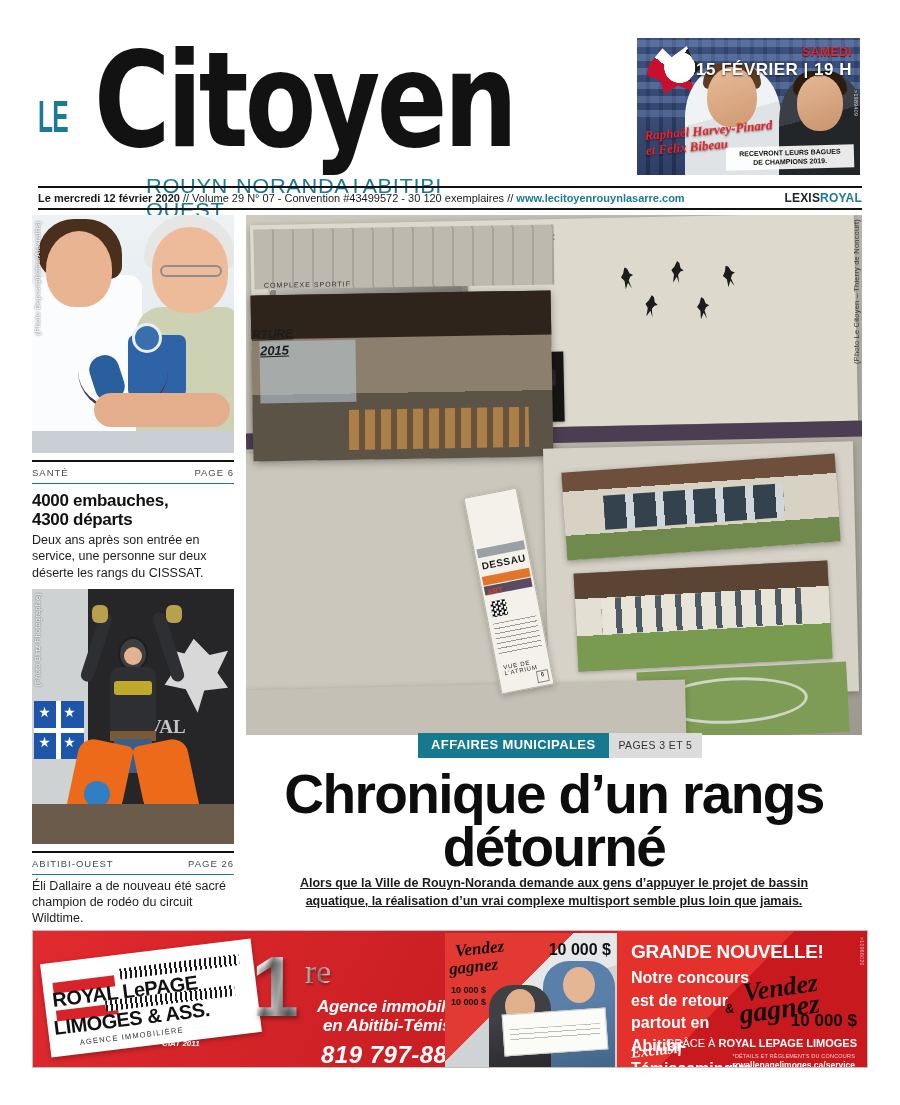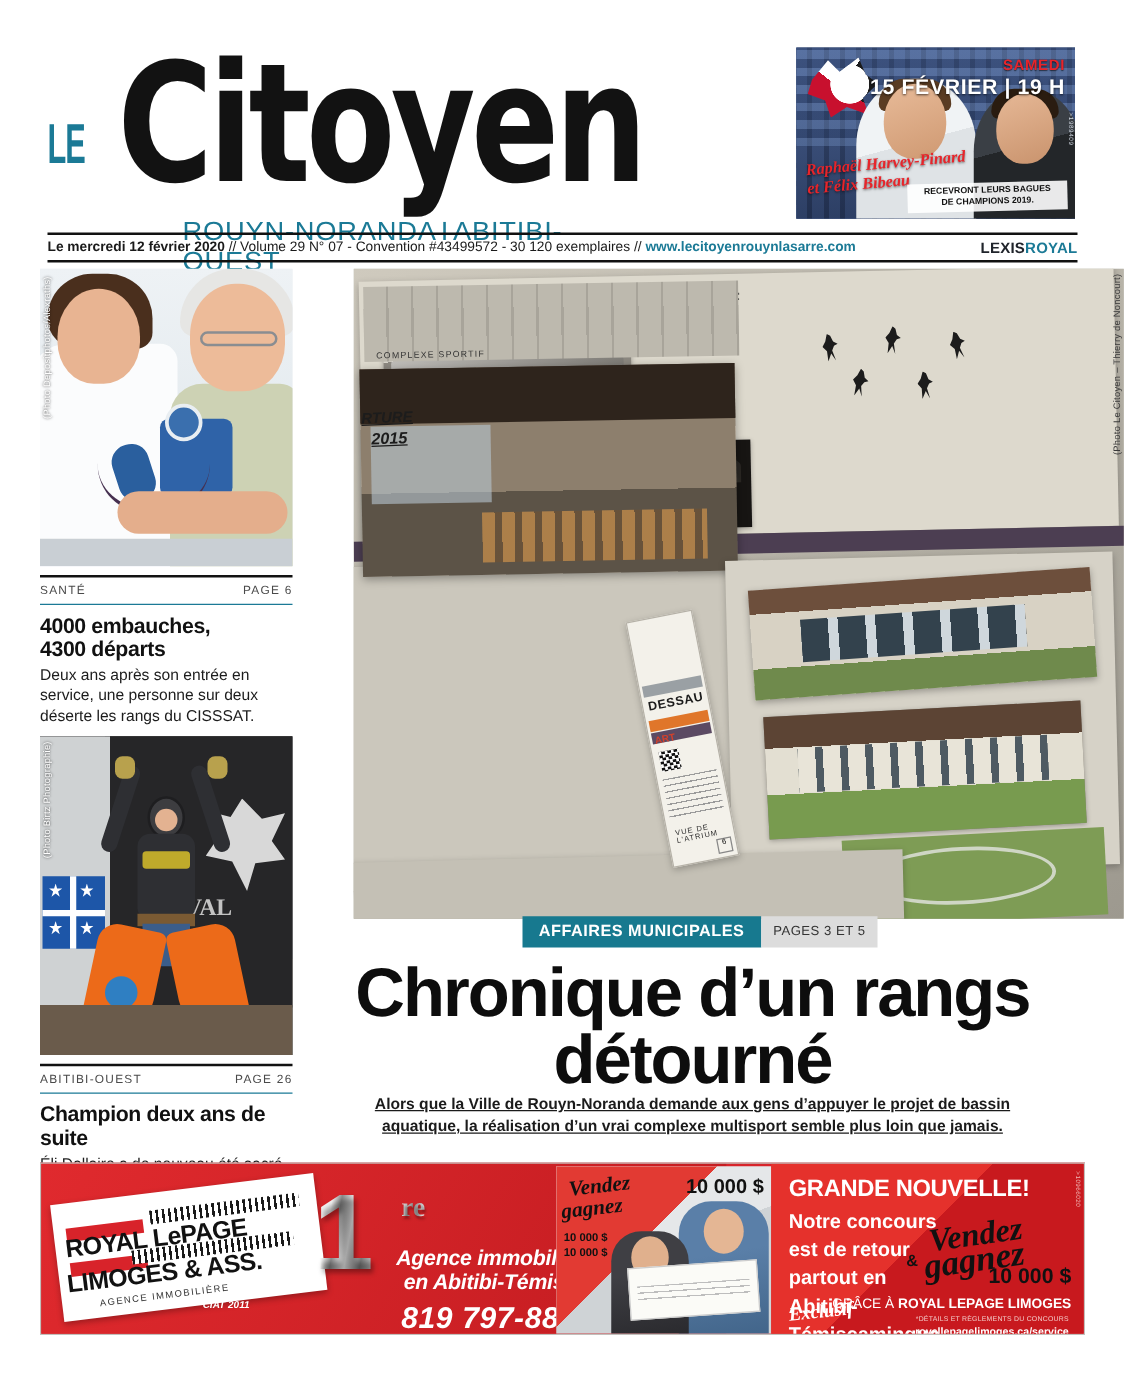--- a/index.html
+++ b/index.html
@@ -190,21 +190,21 @@
   .pr-belt { position:absolute; left:78px; top:142px; width:46px; height:10px; background:#7a5a33; }
   .pr-jeans { position:absolute; left:82px; top:150px; width:38px; height:34px; background:#3b5d8a; }
   .pr-chap-l { position:absolute; left:40px; top:152px; width:54px; height:84px; background:#ec6a19; border-radius:16px 6px 30px 12px; transform:rotate(12deg); }
   .pr-chap-r { position:absolute; left:108px; top:152px; width:54px; height:84px; background:#ec6a19; border-radius:6px 16px 12px 30px; transform:rotate(-12deg); }
   .pr-patch { position:absolute; left:52px; top:192px; width:26px; height:26px; border-radius:50%; background:#2f7fc2; }
   .pr-ground { position:absolute; left:0; right:0; bottom:0; height:40px; background:#6a5b4b; }
 
   
   .main-photo {
     position:absolute; left:246px; top:215px; width:616px; height:520px;
-    overflow:hidden; background:#b9b6ac;margin-left:37px;
+    overflow:hidden; background:#b9b6ac;
   }
   .mp-bg { position:absolute; inset:0; background:linear-gradient(150deg,#cfcabe 0%, #b5b1a6 48%, #9d998f 100%); }
   .mp-sheet { position:absolute; background:#e9e6dd; box-shadow:0 2px 6px rgba(0,0,0,.25); }
   .mp-sheet-top { left:6px; top:4px; width:604px; height:208px; transform:rotate(-1.2deg); background:#ddd9cd; }
   .mp-title {
     position:absolute; left:146px; top:18px; font-size:13px; letter-spacing:2px;
     color:#2a2a2a; font-weight:bold; transform:rotate(-1.2deg);
   }
   .mp-subtitle {
     position:absolute; left:200px; top:34px; font-size:7.5px; letter-spacing:1.5px;
@@ -329,21 +329,21 @@
   .rl-ciat { position:absolute; left:126px; top:108px; font-size:8px; font-style:italic; font-weight:bold; color:#fff; }
   .big1 {
     position:absolute; left:218px; top:12px;
     font-size:86px; font-weight:bold; line-height:1;
     color:#d7d7d7;
     background:linear-gradient(100deg,#f2f2f2 0 28%, #8e8e8e 40%, #fdfdfd 58%, #7c7c7c 78%, #e6e6e6 100%);
     -webkit-background-clip:text; background-clip:text; color:transparent;
     text-shadow:2px 3px 4px rgba(0,0,0,.35);
   }
   .re {
-    position:absolute; left:288px; top:22px; font-size:22px; font-weight:bold;
+    position:absolute; left:272px; top:22px; font-size:34px; font-weight:normal;
     font-family:"Liberation Serif", serif;
     background:linear-gradient(100deg,#f5f5f5,#8a8a8a 50%,#ffffff);
     -webkit-background-clip:text; background-clip:text; color:transparent;
     text-shadow:1px 2px 2px rgba(0,0,0,.3);
   }
   .ad-line1 { position:absolute; left:284px; top:66px; font-size:17px; font-weight:bold;
     font-style:italic; color:#fff; letter-spacing:-0.2px; }
   .ad-line2 { position:absolute; left:290px; top:85px; font-size:17px; font-weight:bold;
     font-style:italic; color:#fff; letter-spacing:-0.2px; }
   .ad-phone { position:absolute; left:288px; top:110px; font-size:24px; font-weight:bold;
@@ -501,21 +501,20 @@
       <div class="pr-ground"></div>
       <div class="credit-v" style="left:1px; top:4px;">(Photo Birtz Photographie)</div>
     </div>
 
     <div class="teaser">
       <div class="teaser-rule"></div>
       <div class="teaser-meta">
         <span>ABITIBI-OUEST</span>
         <span>PAGE 26</span>
       </div>
-      <div class="teaser-title">Champion deux ans de suite</div>
       <div class="teaser-deck">Éli Dallaire a de nouveau été sacré champion de rodéo du circuit Wildtime.</div>
     </div>
   </div>
 
   <div class="main-photo">
     <div class="mp-bg"></div>
 
     <div class="mp-sheet mp-sheet-top"></div>
     <div class="mp-title">COMPLEXE SPORTIF</div>
     <div class="mp-subtitle">ROUYN-NORANDA</div>

